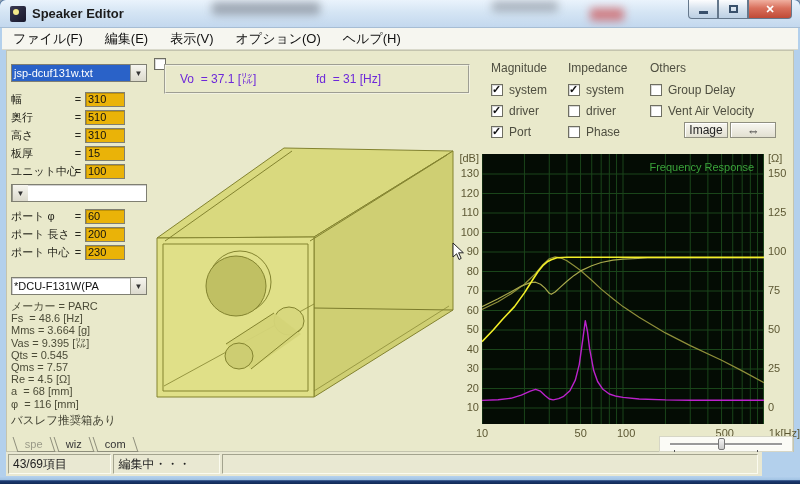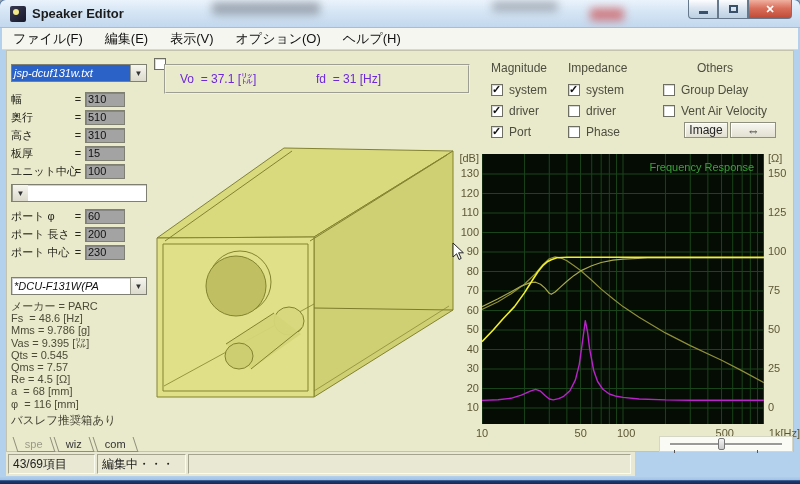--- a/index.html
+++ b/index.html
@@ -32,29 +32,29 @@
   .menubar{position:absolute;left:2px;top:28px;width:796px;height:22px;background:#f6f6f0;
     border-bottom:1px solid #d9d9cb;display:flex;align-items:center;}
   .menu-item{font-size:13px;color:#111;padding:0 11px;}
   
   .client{position:absolute;left:6px;top:50px;width:788px;height:402px;background:#e9e9cb;
     border:1px solid #c4c4ae;}
   
   #left-panel{position:absolute;left:4px;top:13px;width:136px;}
   .combo{height:18px;border:1px solid #7f7f72;background:#fff;display:flex;
     box-shadow:inset 1px 1px 0 rgba(0,0,0,.18);}
-  .combo .cval{flex:1;font-size:11px;padding:2px 2px;white-space:nowrap;overflow:hidden;color:#111;font-style:italic;}
+  .combo .cval{flex:1;font-size:11px;padding:2px 2px;white-space:nowrap;overflow:hidden;color:#111;}
   .combo.hl .cval{background:#2a62c8;color:#fff;}
   .combo .cbtn{width:16px;background:linear-gradient(#f6f5ef,#dcdacd);border-left:1px solid #9a9a8c;
     display:flex;align-items:center;justify-content:center;font-size:8px;color:#333;}
   .frow{display:flex;align-items:center;height:18px;}
   .frow .lbl{width:60px;font-size:11px;color:#26261d;white-space:nowrap;overflow:visible;}
   .frow .eq{width:14px;font-size:11px;color:#26261d;text-align:center;}
   .frow input{width:40px;height:15px;border:1px solid #7f7f72;box-shadow:inset 1px 1px 0 rgba(0,0,0,.18);
-    font-size:11px;padding:0 2px;background:#a3a3a3;color:#111;}
+    font-size:11px;padding:0 2px;background:#eab308;color:#111;}
   #ts-block div{font-size:11px;line-height:12.2px;color:#4c4c38;white-space:pre;}
   #note-line{font-size:11.5px;color:#3f3f30;margin-top:3px;white-space:nowrap;}
   #tabs{position:absolute;left:8px;top:386px;display:flex;}
   .tab{height:15px;padding:0 9px;border:1px solid #8e8e7c;border-top:none;background:#e9e9cb;
     transform:skewX(18deg);margin-right:3px;display:flex;align-items:center;}
   .tab span{transform:skewX(-18deg);font-size:11px;color:#333;}
   .tab.active span{color:#9a9a88;}
   
   #top-checkbox{position:absolute;left:147px;top:7px;}
   .cb{width:12px;height:12px;background:#fff;border:1px solid #6e6e62;
@@ -82,21 +82,21 @@
   .tick.l{width:23px;text-align:right;} .tick.r{left:312px;} .tick.x{top:276px;}
   
   #slider-panel{position:absolute;left:652px;top:385px;width:134px;height:16px;background:#fbfbf6;
     border:1px solid #d6d6c6;}
   #slider-track{position:absolute;left:10px;right:10px;top:6px;height:2px;
     background:#9a9a9a;box-shadow:0 1px 0 #fff;}
   #slider-thumb{position:absolute;left:58px;top:1px;width:7px;height:12px;
     background:linear-gradient(#f5f5f5,#c9c9c9);border:1px solid #777;border-radius:2px;}
   .stick{position:absolute;top:13px;width:1px;height:3px;background:#555;}
   
-  .statusbar{position:absolute;left:6px;top:452px;width:629px;height:24px;background:#e9e8d2;
+  .statusbar{position:absolute;left:6px;top:452px;width:756px;height:24px;background:#e9e8d2;
     display:flex;align-items:stretch;padding:2px;}
   .scell{border:1px solid;border-color:#a3a38e #fbfbef #fbfbef #a3a38e;background:#e9e8d2;
     font-size:12px;color:#222;display:flex;align-items:center;padding:0 4px;margin-right:2px;white-space:nowrap;}
   
   .bottom-edge{position:absolute;left:0;top:476px;width:800px;height:8px;
     background:linear-gradient(#b6d2ee 0%,#a3c4e4 45%,#1d3b74 60%,#122a56 100%);}
   svg{display:block;}
 </style>
 </head>
 <body>
@@ -184,21 +184,21 @@
             <input type="text" value="230" style="">
           </div>
         </div>
       <div class="combo" style="margin-top:16px;">
         <span class="cval">*DCU-F131W(PA</span>
         <span class="cbtn">▼</span>
       </div>
       <div id="ts-block" style="margin-top:5px;">
           <div>メーカー = PARC</div>
           <div>Fs  = 48.6 [Hz]</div>
-          <div>Mms = 9.786 [g]</div>
+          <div>Mms = 3.664 [g]</div>
           <div>Vas = 9.395 [㍑]</div>
           <div>Qts = 0.545</div>
           <div>Qms = 7.57</div>
           <div>Re = 4.5 [Ω]</div>
           <div>a  = 68 [mm]</div>
           <div>φ  = 116 [mm]</div>
         </div>
       <div id="note-line">バスレフ推奨箱あり</div>
     </div>
     <div id="tabs">
@@ -266,21 +266,21 @@
           </div>
           <div class="pc-item">
             <div class="cb"></div>
             <span>driver</span>
           </div>
           <div class="pc-item">
             <div class="cb"></div>
             <span>Phase</span>
           </div>
         </div>
-        <div class="pc-col" style="left: 172px; text-align: center;">
+        <div class="pc-col" style="left: 159px;">
           <div class="pc-title">Others</div>
           <div class="pc-item">
             <div class="cb"></div>
             <span>Group Delay</span>
           </div>
           <div class="pc-item">
             <div class="cb"></div>
             <span>Vent Air Velocity</span>
           </div>
         </div>

